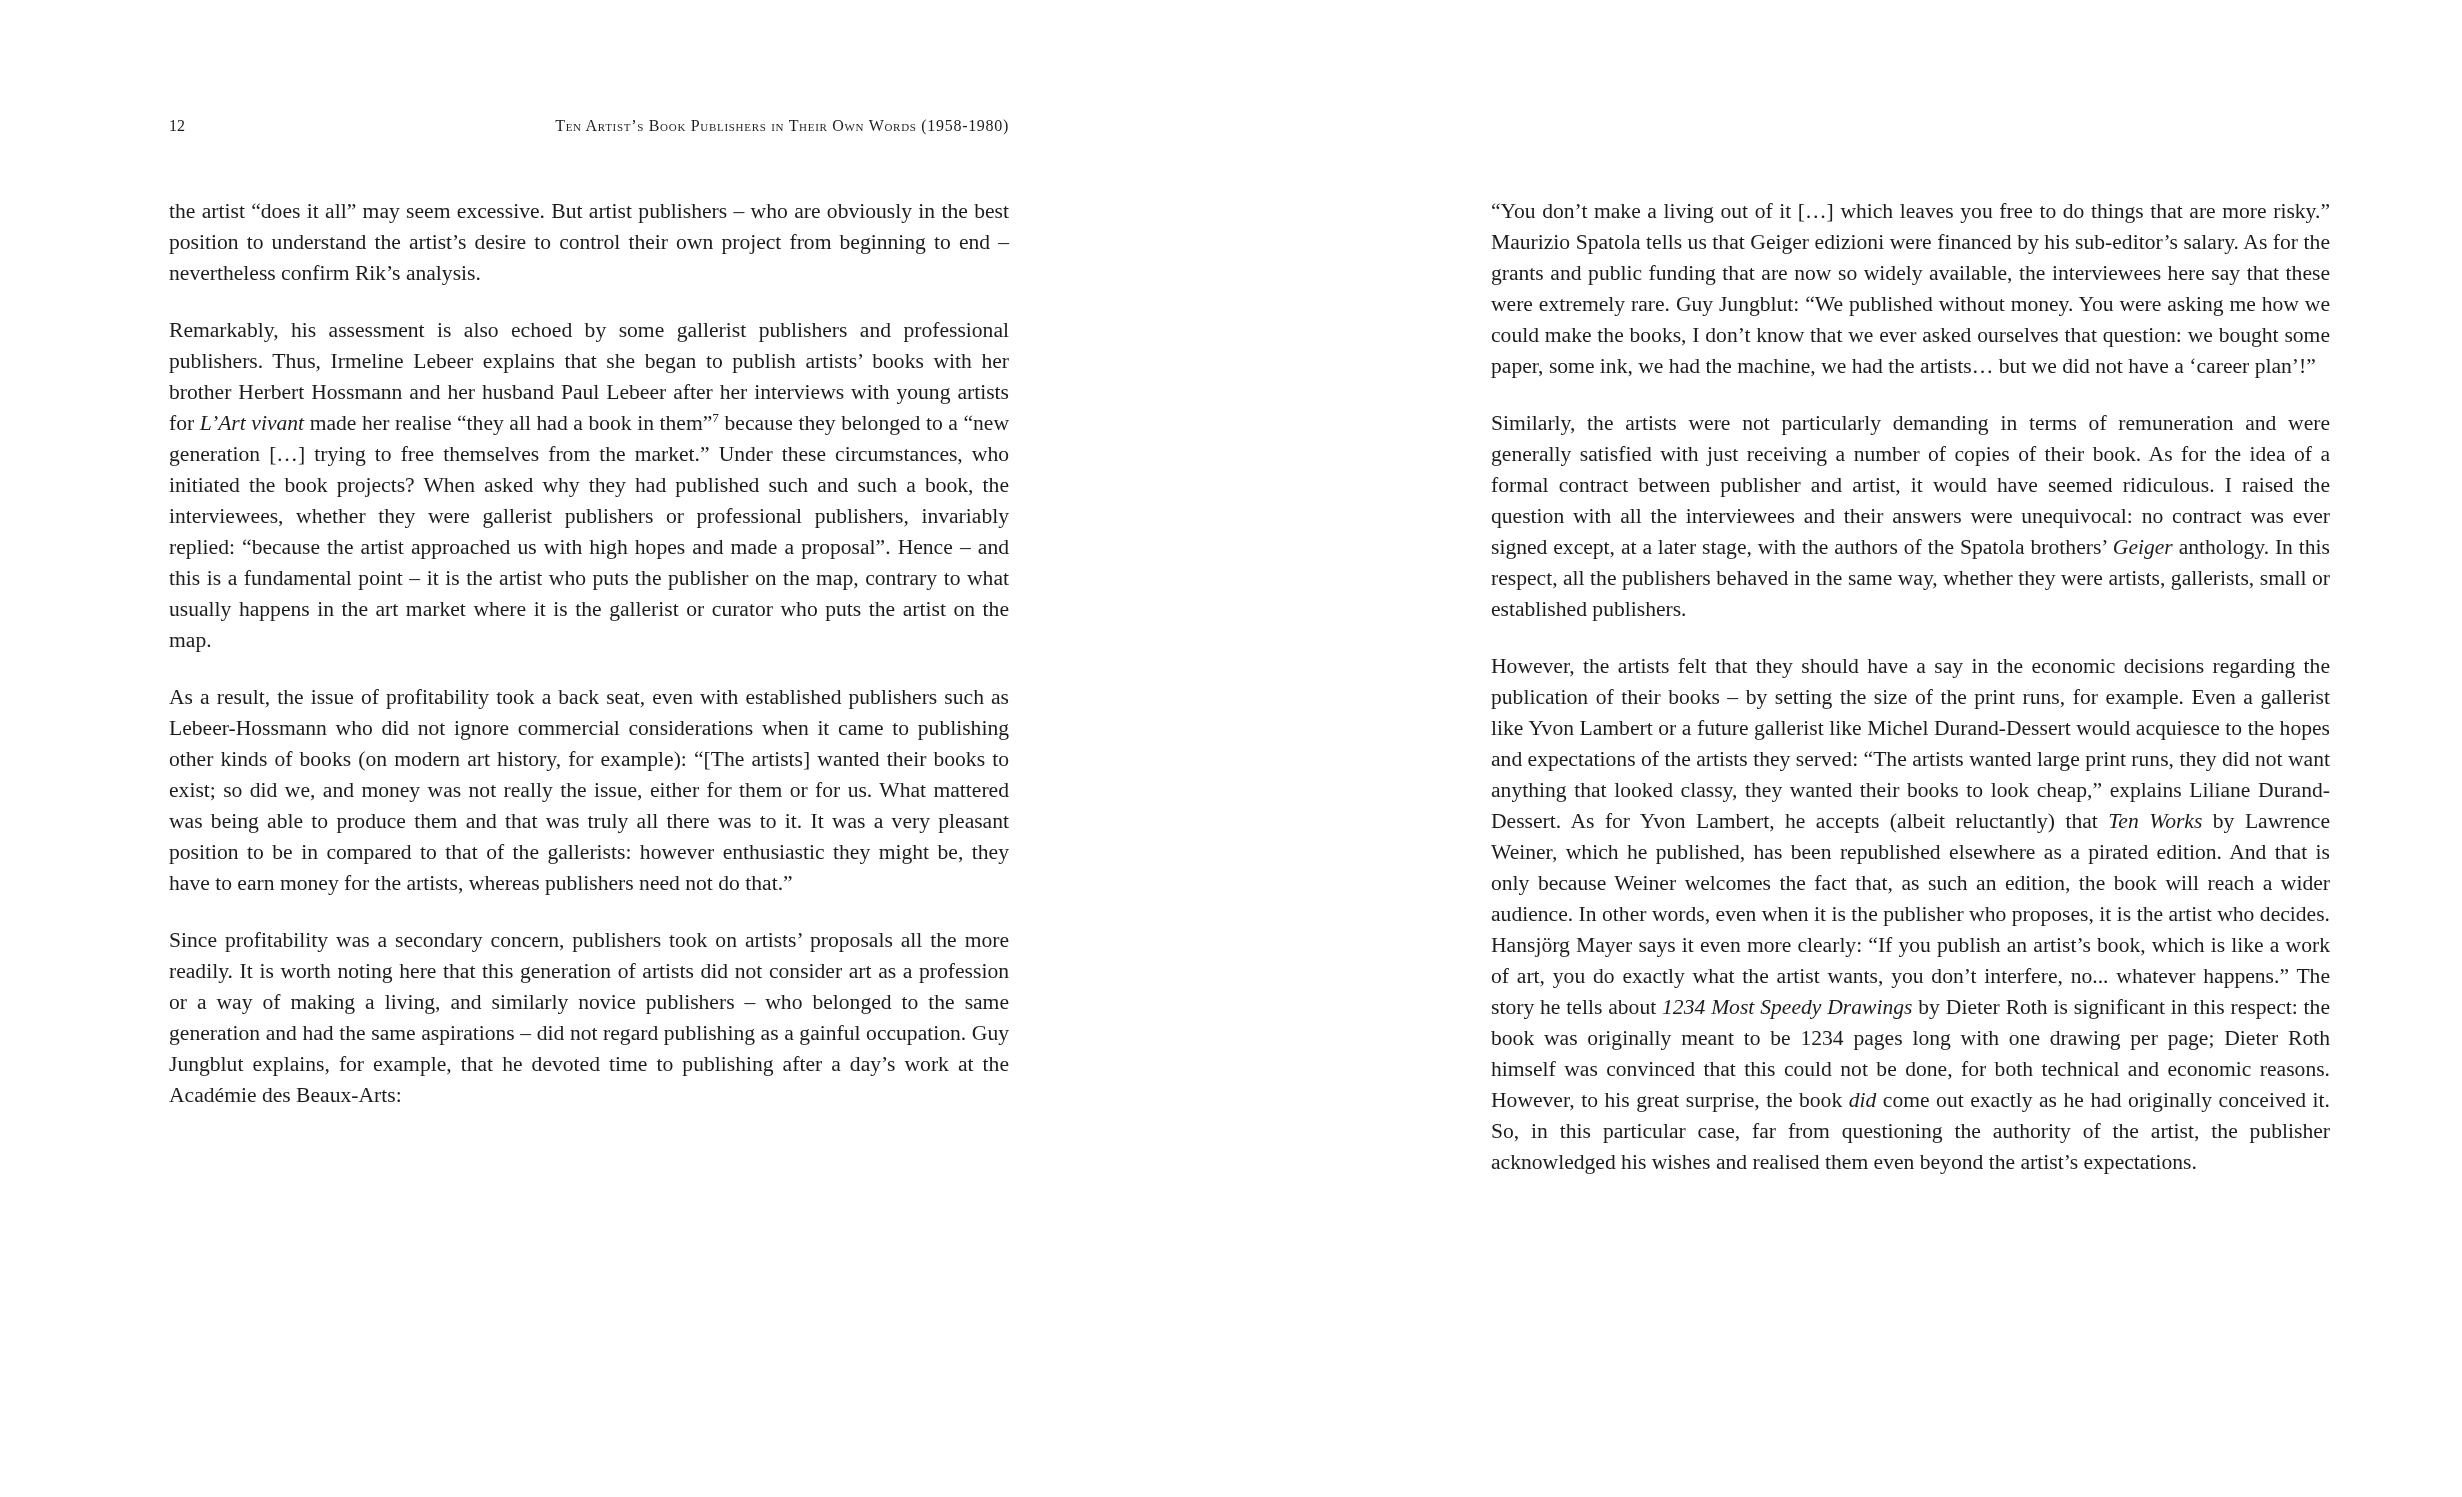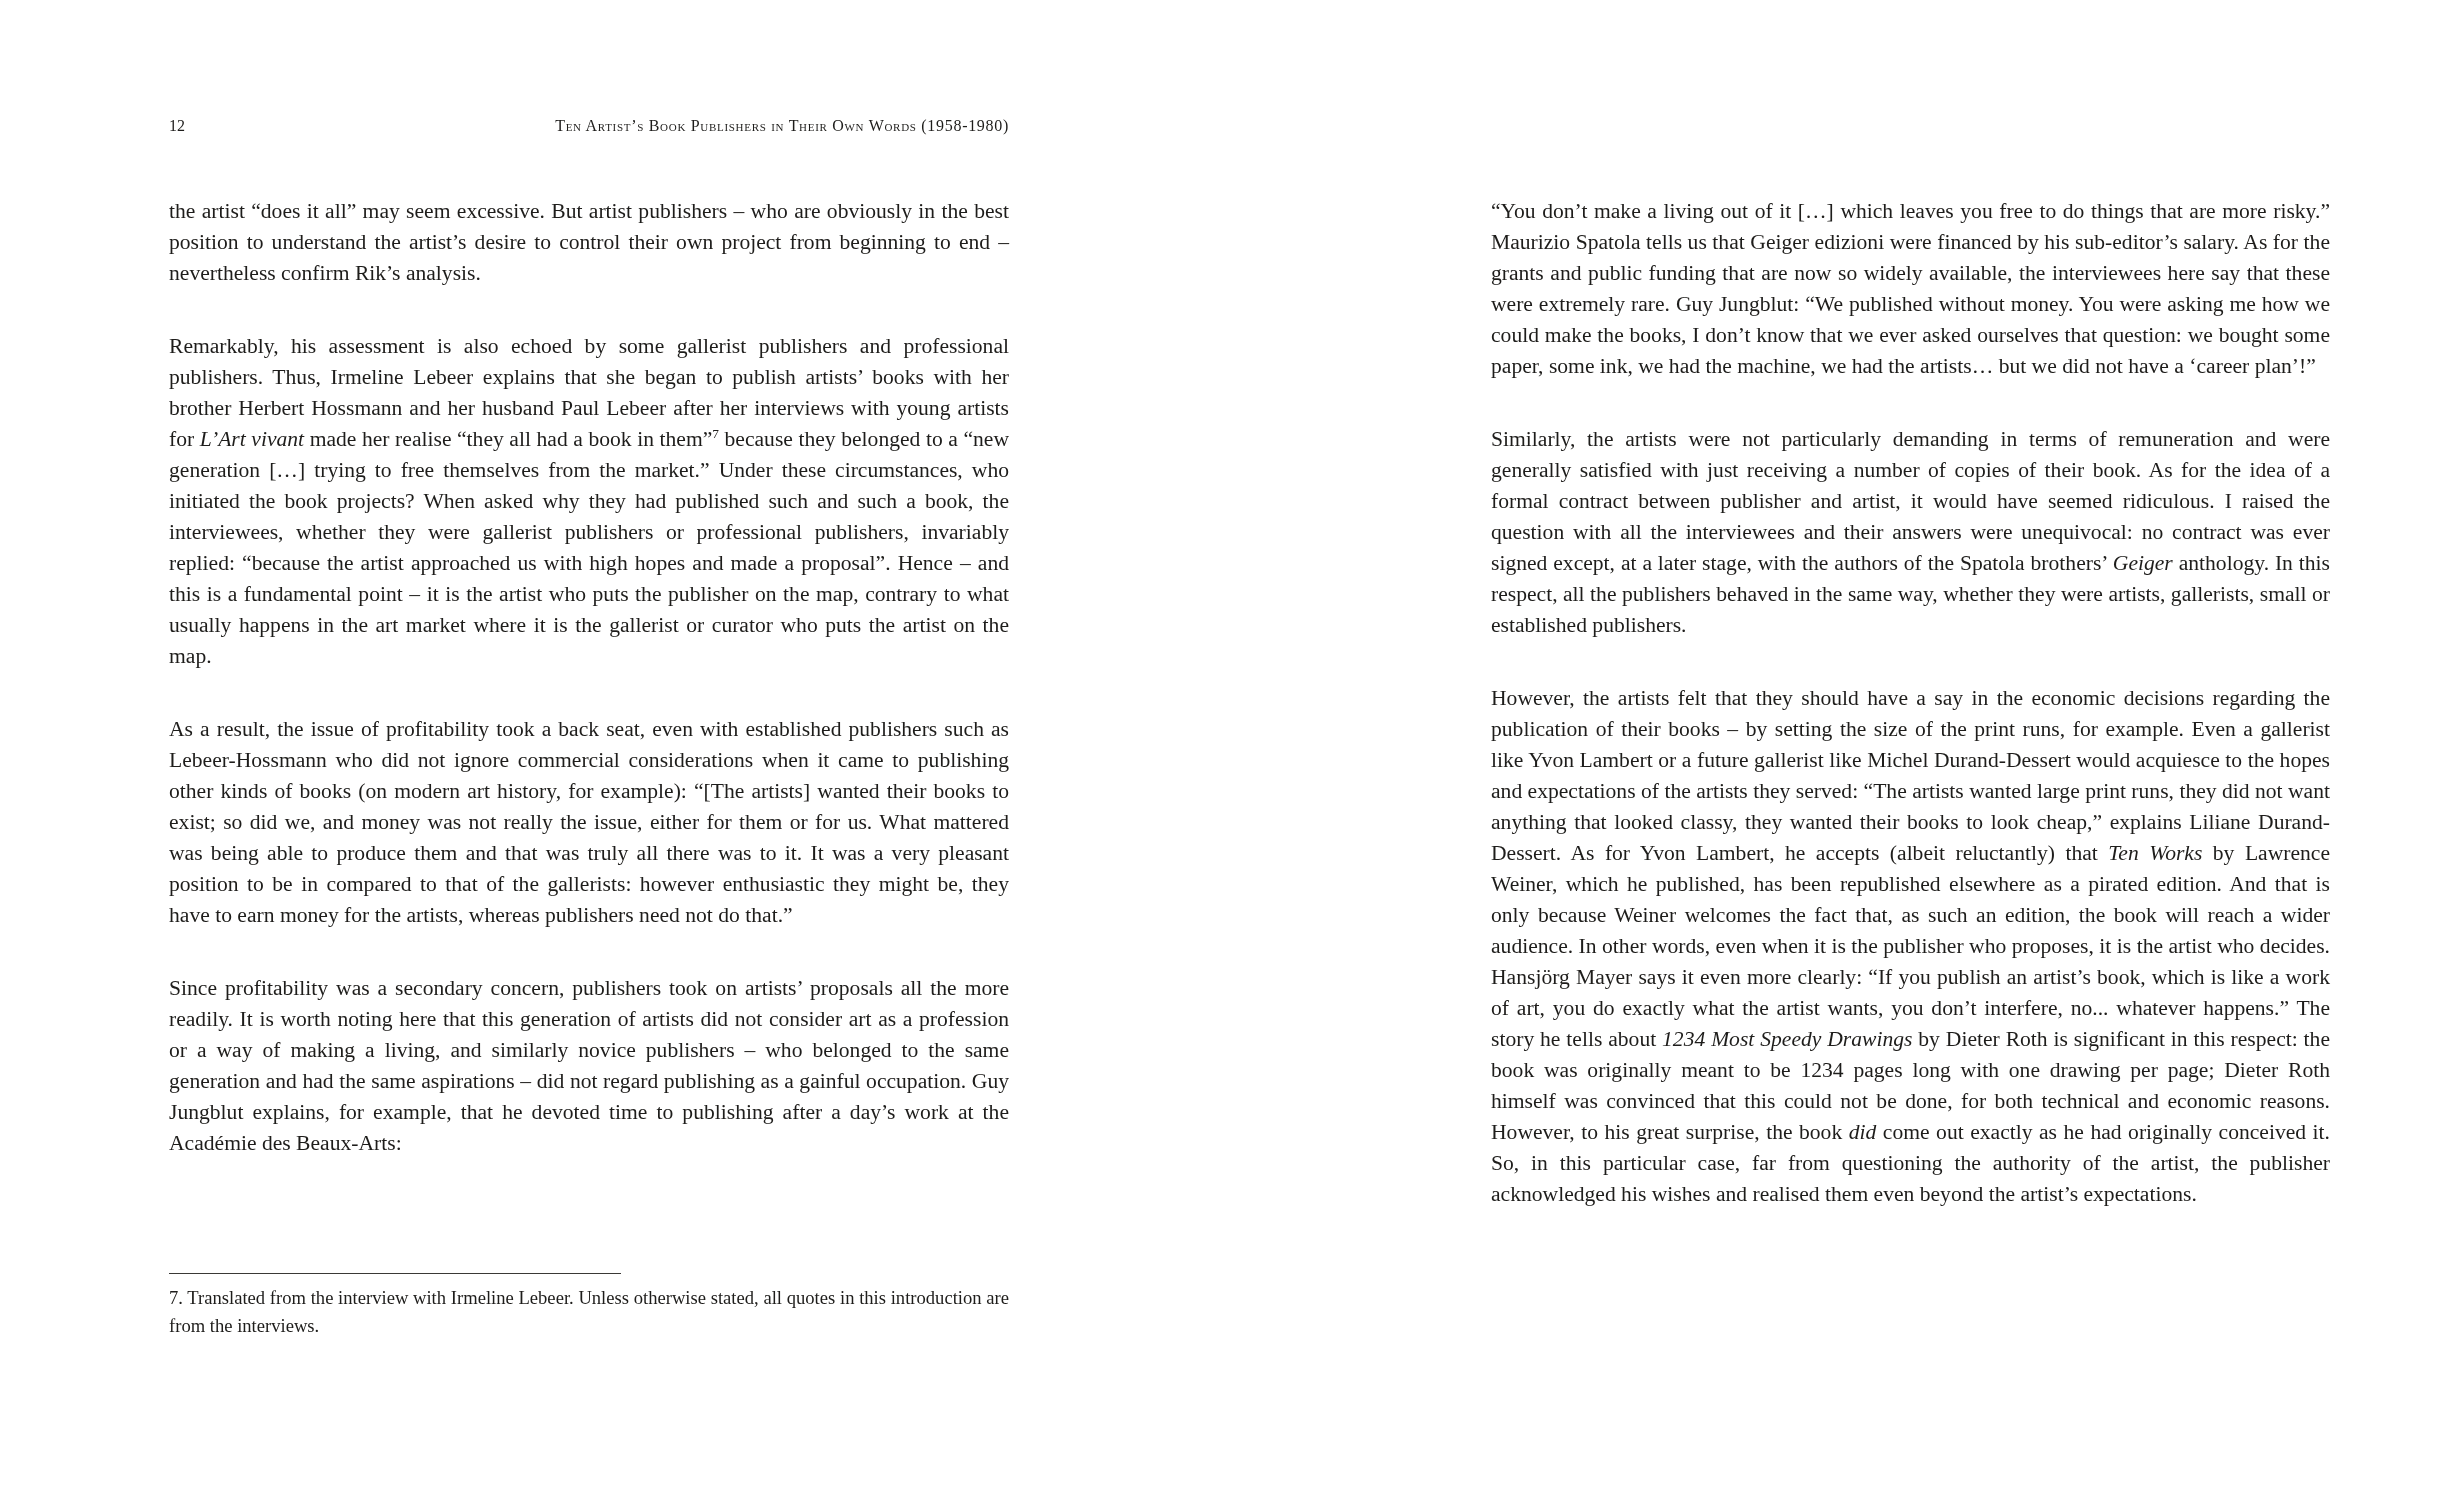--- a/index.html
+++ b/index.html
@@ -51,21 +51,21 @@
     top: 196px;
     left: 0;
     width: 100%;
     font-size: 21.6px;
     line-height: 31px;
     text-align: justify;
     hyphens: auto;
     -webkit-hyphens: auto;
   }
   .page-body p { margin: 0; }
-  .page-body p + p { margin-top: 42px; }
+  .page-body p + p { margin-top: 26px; }
   .page-body sup {
     font-size: 0.62em;
     line-height: 0;
     vertical-align: super;
   }
   .page-body em { font-style: italic; }
 
   .footnote-block {
     position: absolute;
     top: 1273px;
@@ -96,26 +96,20 @@
       <span class="running-head">Ten Artist’s Book Publishers in Their Own Words (1958-1980)</span>
     </div>
 
     <div class="page-body">
         <p><span>the artist “does it all” may seem excessive. But artist publishers – who are obviously in the best position to understand the artist’s desire to control their own project from beginning to end – nevertheless confirm Rik’s analysis.</span></p>
         <p><span>Remarkably, his assessment is also echoed by some gallerist publishers and professional publishers. Thus, Irmeline Lebeer explains that she began to publish artists’ books with her brother Herbert Hossmann and her husband Paul Lebeer after her interviews with young artists for </span><em>L’Art vivant</em><span> made her realise “they all had a book in them”</span><sup>7</sup><span> because they belonged to a “new generation […] trying to free themselves from the market.” Under these circumstances, who initiated the book projects? When asked why they had published such and such a book, the interviewees, whether they were gallerist publishers or professional publishers, invariably replied: “because the artist approached us with high hopes and made a proposal”. Hence – and this is a fundamental point – it is the artist who puts the publisher on the map, contrary to what usually happens in the art market where it is the gallerist or curator who puts the artist on the map.</span></p>
         <p><span>As a result, the issue of profitability took a back seat, even with established publishers such as Lebeer-Hossmann who did not ignore commercial considerations when it came to publishing other kinds of books (on modern art history, for example): “[The artists] wanted their books to exist; so did we, and money was not really the issue, either for them or for us. What mattered was being able to produce them and that was truly all there was to it. It was a very pleasant position to be in compared to that of the gallerists: however enthusiastic they might be, they have to earn money for the artists, whereas publishers need not do that.”</span></p>
         <p><span>Since profitability was a secondary concern, publishers took on artists’ proposals all the more readily. It is worth noting here that this generation of artists did not consider art as a profession or a way of making a living, and similarly novice publishers – who belonged to the same generation and had the same aspirations – did not regard publishing as a gainful occupation. Guy Jungblut explains, for example, that he devoted time to publishing after a day’s work at the Académie des Beaux-Arts:</span></p>
       </div>
 
-    <div class="footnote-block">
-      <div class="footnote-rule"></div>
-      <div class="footnote-text">
-          <p><span>7. Translated from the interview with Irmeline Lebeer. Unless otherwise stated, all quotes in this introduction are from the interviews.</span></p>
-        </div>
-    </div>
   </section>
 
   <section class="page page-right">
 
     <div class="page-body">
         <p><span>“You don’t make a living out of it […] which leaves you free to do things that are more risky.” Maurizio Spatola tells us that Geiger edizioni were financed by his sub-editor’s salary. As for the grants and public funding that are now so widely available, the interviewees here say that these were extremely rare. Guy Jungblut: “We published without money. You were asking me how we could make the books, I don’t know that we ever asked ourselves that question: we bought some paper, some ink, we had the machine, we had the artists… but we did not have a ‘career plan’!”</span></p>
         <p><span>Similarly, the artists were not particularly demanding in terms of remuneration and were generally satisfied with just receiving a number of copies of their book. As for the idea of a formal contract between publisher and artist, it would have seemed ridiculous. I raised the question with all the interviewees and their answers were unequivocal: no contract was ever signed except, at a later stage, with the authors of the Spatola brothers’ </span><em>Geiger</em><span> anthology. In this respect, all the publishers behaved in the same way, whether they were artists, gallerists, small or established publishers.</span></p>
         <p><span>However, the artists felt that they should have a say in the economic decisions regarding the publication of their books – by setting the size of the print runs, for example. Even a gallerist like Yvon Lambert or a future gallerist like Michel Durand-Dessert would acquiesce to the hopes and expectations of the artists they served: “The artists wanted large print runs, they did not want anything that looked classy, they wanted their books to look cheap,” explains Liliane Durand-Dessert. As for Yvon Lambert, he accepts (albeit reluctantly) that </span><em>Ten Works</em><span> by Lawrence Weiner, which he published, has been republished elsewhere as a pirated edition. And that is only because Weiner welcomes the fact that, as such an edition, the book will reach a wider audience. In other words, even when it is the publisher who proposes, it is the artist who decides. Hansjörg Mayer says it even more clearly: “If you publish an artist’s book, which is like a work of art, you do exactly what the artist wants, you don’t interfere, no... whatever happens.” The story he tells about </span><em>1234 Most Speedy Drawings</em><span> by Dieter Roth is significant in this respect: the book was originally meant to be 1234 pages long with one drawing per page; Dieter Roth himself was convinced that this could not be done, for both technical and economic reasons. However, to his great surprise, the book </span><em>did</em><span> come out exactly as he had originally conceived it. So, in this particular case, far from questioning the authority of the artist, the publisher acknowledged his wishes and realised them even beyond the artist’s expectations.</span></p>
       </div>
   </section>

